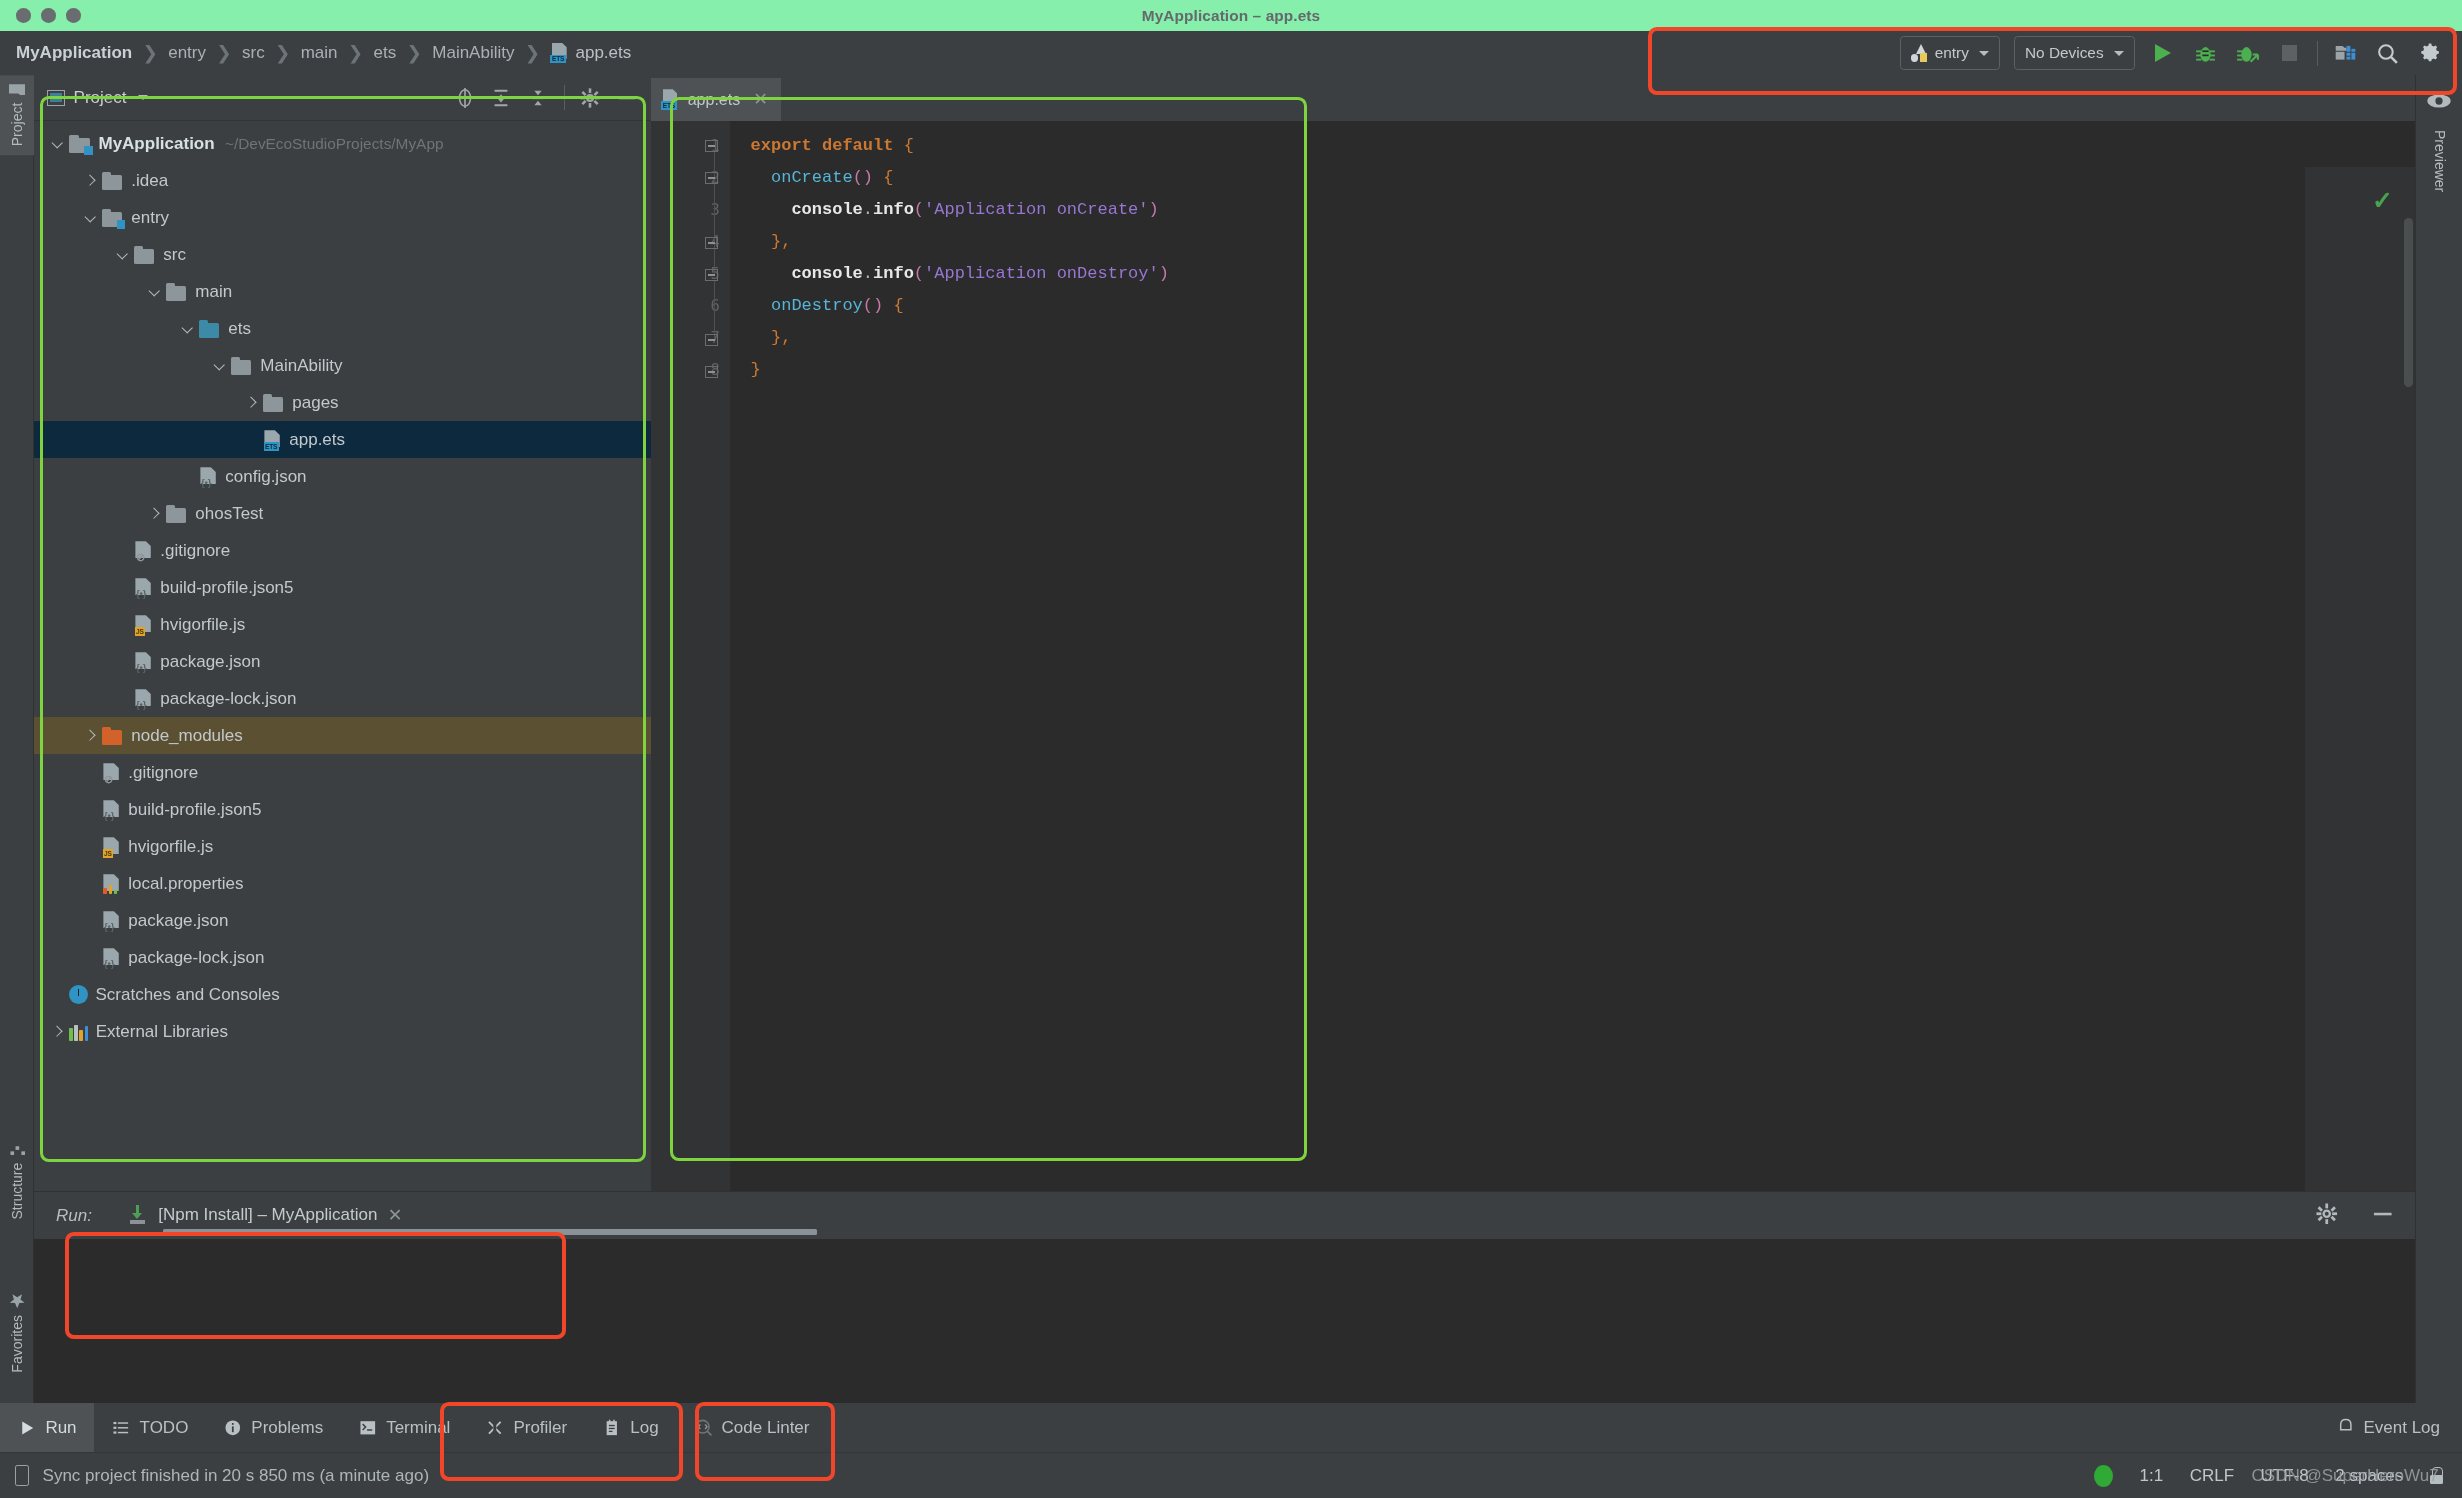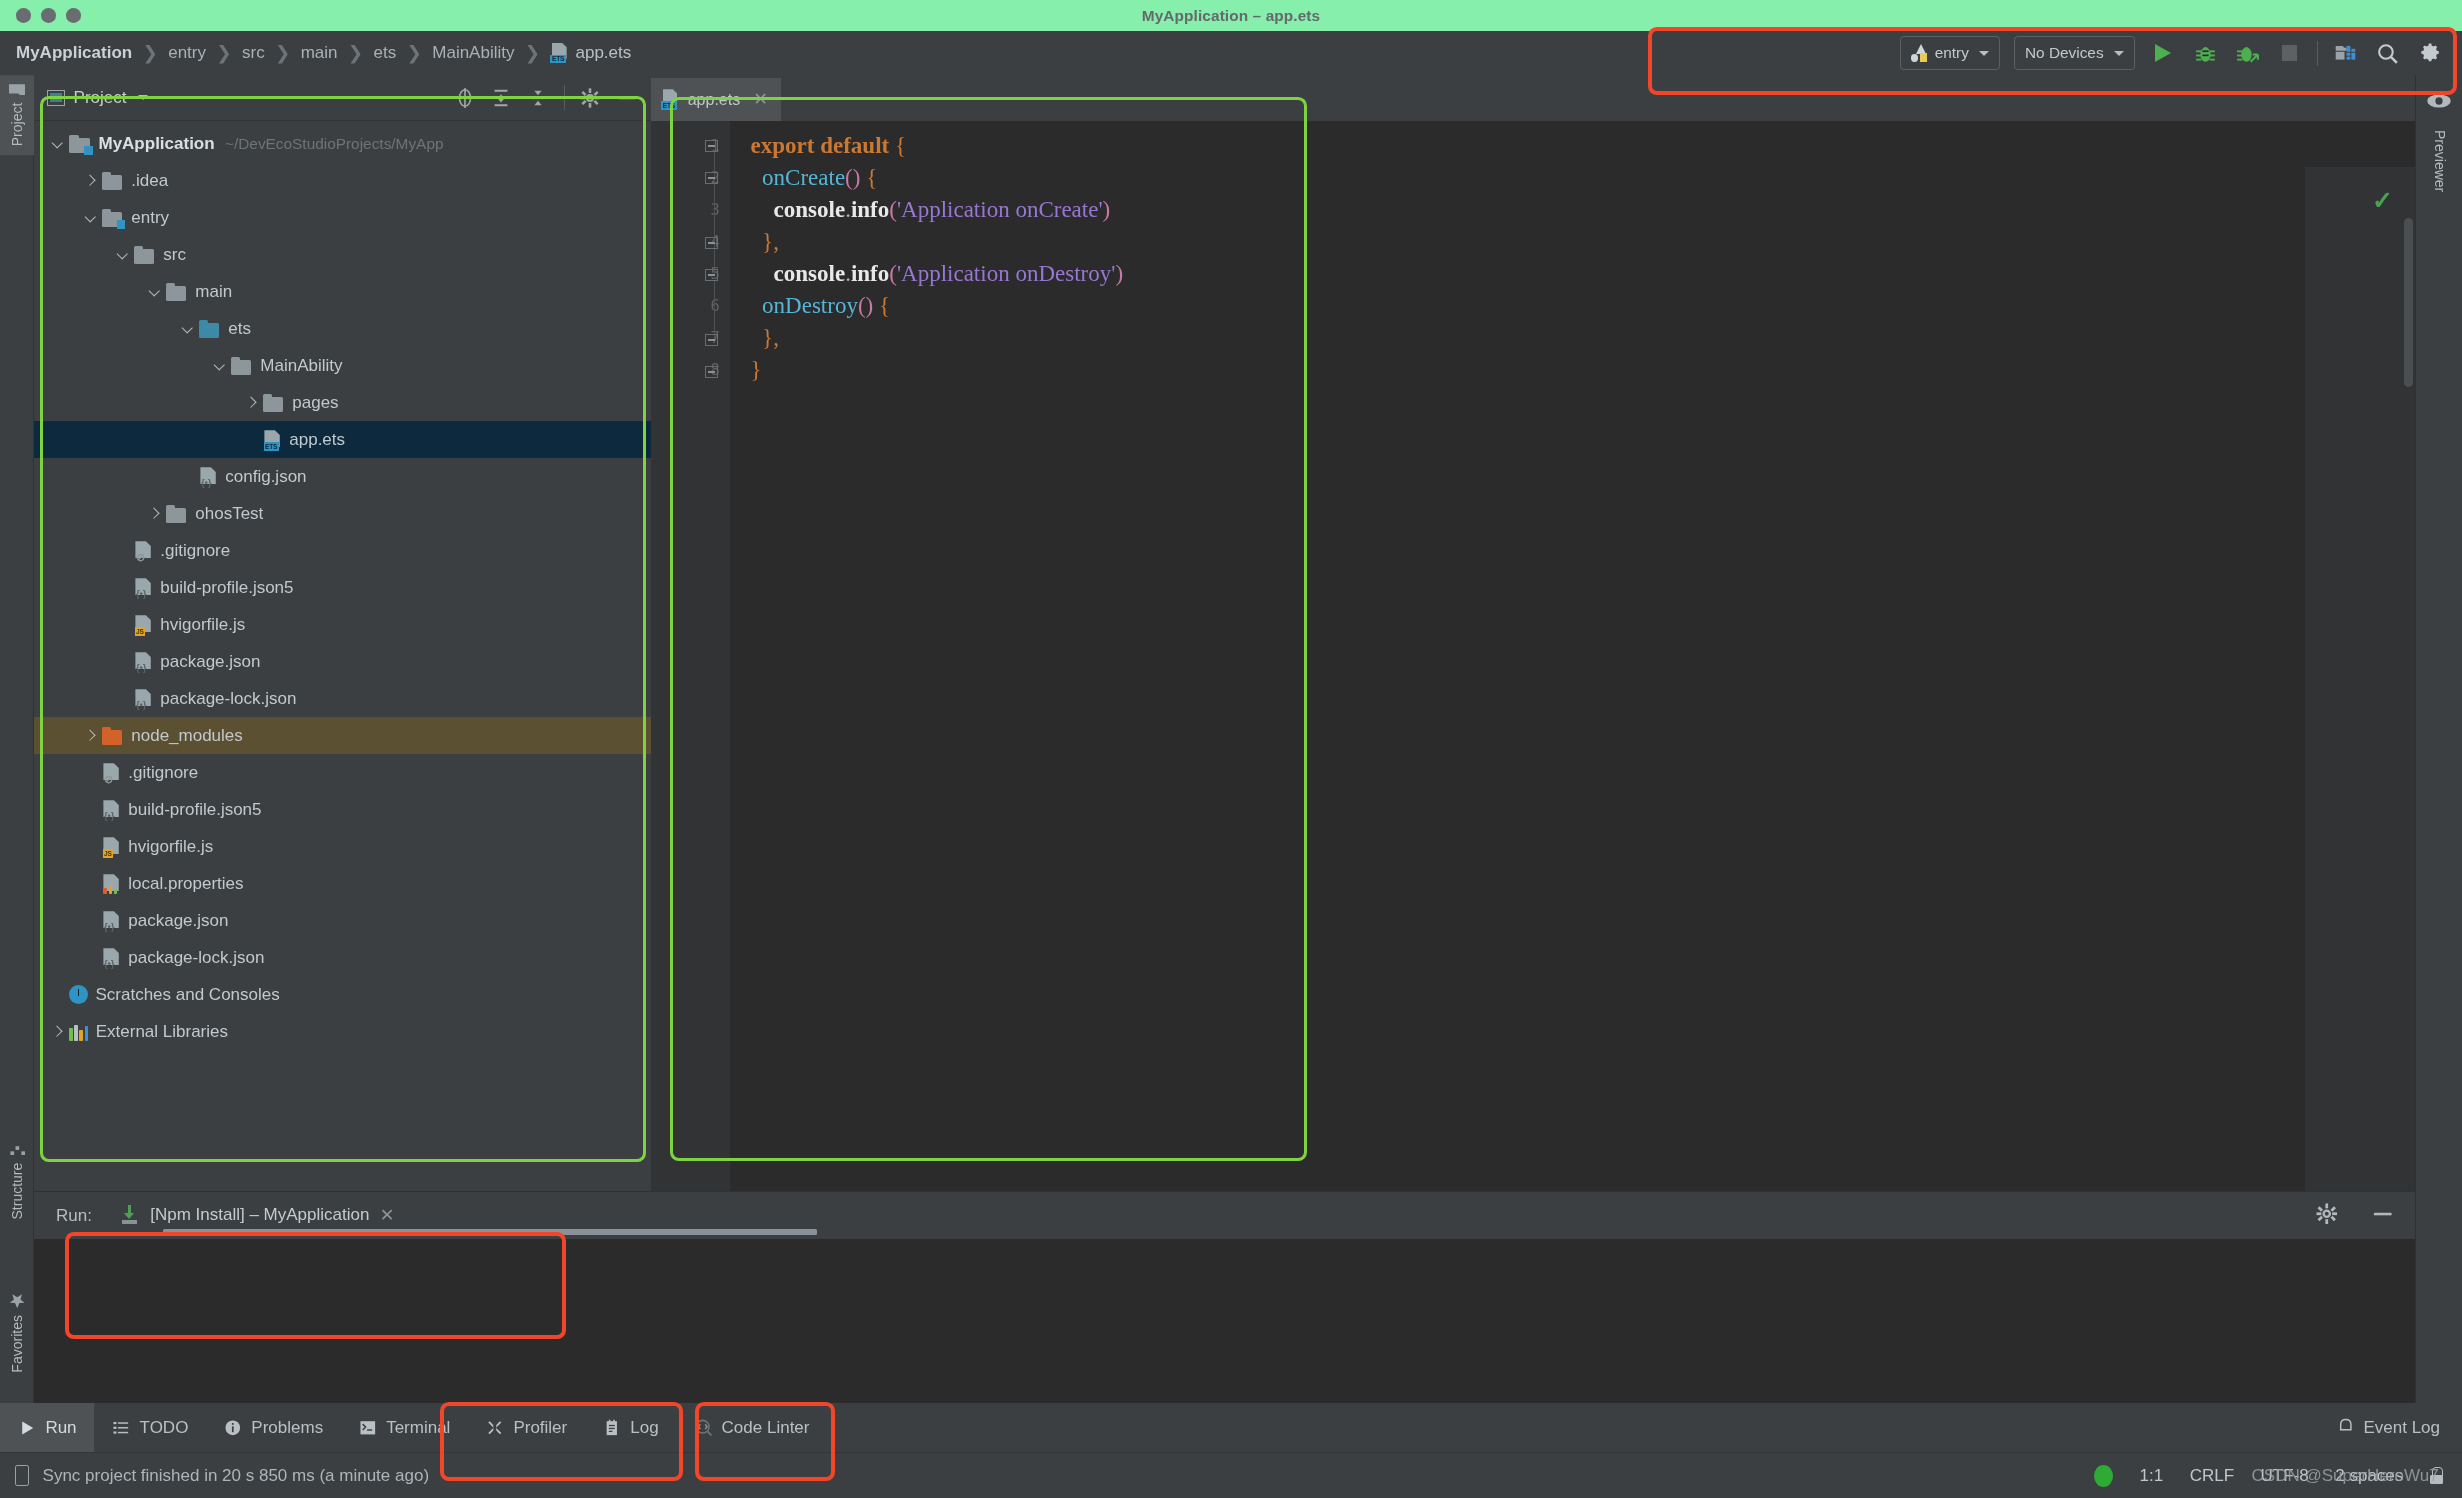--- a/index.html
+++ b/index.html
@@ -137,42 +137,42 @@
   .etab .x { color: #8d9598; font-size: 17.6px; margin-left: 4.4px; }
   .codearea { position: absolute; left: 0; right: 0; top: 46px; bottom: 0; background: #2b2b2b; display: flex; }
   .gutter { width: 79px; background: #313335; position: relative; padding-top: 8.8px; }
   .gnum { height: 32px; line-height: 32px; text-align: right; padding-right: 10.3px;
      font-family: "DejaVu Sans Mono", monospace; font-size: 15.4px; color: #606366; }
   .foldcol { position: absolute; right: 5.9px; top: 8.8px; width: 19px; }
   .fold { height: 32px; display: flex; align-items: center; justify-content: center; }
   .fold .bx { width: 12.5px; height: 12.5px; border: 1.1px solid #6a6d70; position: relative; }
   .fold .bx:after { content: ""; position: absolute; left: 2.2px; top: 4.8px; width: 6.6px; height: 1.3px; background: #8d9194; }
   .foldline { position: absolute; left: 8.8px; width: 1.1px; background: #4e5153; }
-  .code { flex: 1; padding: 8.8px 0 0 20.6px; font-family: Liberation Serif, serif; font-size: 23px; }
+  .code { flex: 1; padding: 8.8px 0 0 20.6px; font-family: Liberation Mono, monospace; font-size: 17px; }
   .cline { height: 32px; line-height: 32px; white-space: pre; color: #a9b7c6; }
   .kw { color: #cc7832; font-weight: bold; }
   .fn { color: #56b6d7; }
   .par { color: #c678a8; }
   .br { color: #cc7832; }
   .id { color: #e8e8e8; font-weight: bold; }
   .str { color: #9876d3; }
   .editor-right { position: absolute; right: 0; top: 46px; bottom: 0; width: 110px; background: #313335; }
   .checkmark { position: absolute; right: 22px; top: 19px; font-size: 25px; color: #49a24d; font-weight: bold; }
   .vscroll { position: absolute; right: 2.2px; top: 51px; width: 8.8px; height: 169px; background: #4b4e50; border-radius: 4.4px; }
 
   
   .rightstrip { position: absolute; right: 0; top: 75px; width: 47px; bottom: 94px;
      background: #3c3f41; border-left: 0.7px solid #2f3133; }
   .eye { position: absolute; left: 50%; transform: translateX(-50%); top: 17.6px; width: 25px; height: 16px; }
 
   
   .runpanel { position: absolute; left: 34px; right: 47px; bottom: 94px; height: 213px; background: #3c3f41;
      border-top: 0.7px solid #2f3133; }
   .runhead { height: 47px; display: flex; align-items: center; padding-left: 22px; position: relative; }
-  .runlabel { color: #b7bec1; font-size: 17px; margin-right: 29px; }
+  .runlabel { color: #b7bec1; font-size: 17px; margin-right: 37px; font-style: italic; }
   .runchip { display: flex; align-items: flex-start; gap: 10.3px; color: #c4cbce; font-size: 17px; }
   .dlicon { position: relative; width: 19px; height: 19px; }
   .dlicon .ar { position: absolute; left: 6.6px; top: 0; width: 3.7px; height: 9.6px; background: #4f9e55; }
   .dlicon .arh { position: absolute; left: 2.9px; top: 8px; width: 0; height: 0;
      border-left: 5.9px solid transparent; border-right: 5.9px solid transparent; border-top: 6.6px solid #4f9e55; }
   .dlicon .base { position: absolute; left: 1.5px; bottom: 0; width: 14.7px; height: 4.4px; background: #8b9297; }
   .runchip .x { color: #8d9598; font-size: 17.6px; }
   .progress { position: absolute; left: 129px; bottom: 4.4px; width: 654px; height: 5.9px; background: #8b9297; border-radius: 1.5px; }
   .runbody { position: absolute; left: 0; right: 0; top: 47px; bottom: 0; background: #2b2b2b; }
   .run-icons { position: absolute; right: 20.6px; top: 10.3px; display: flex; align-items: center; gap: 32px; }

